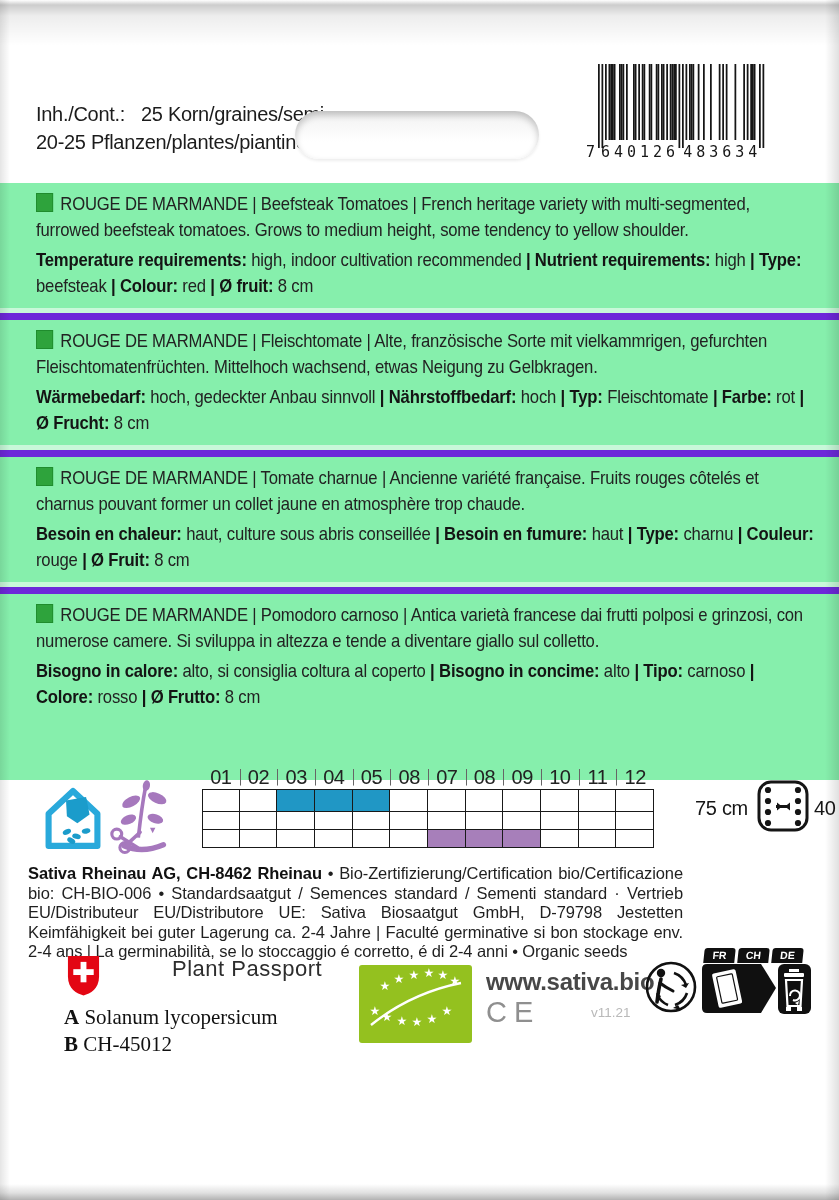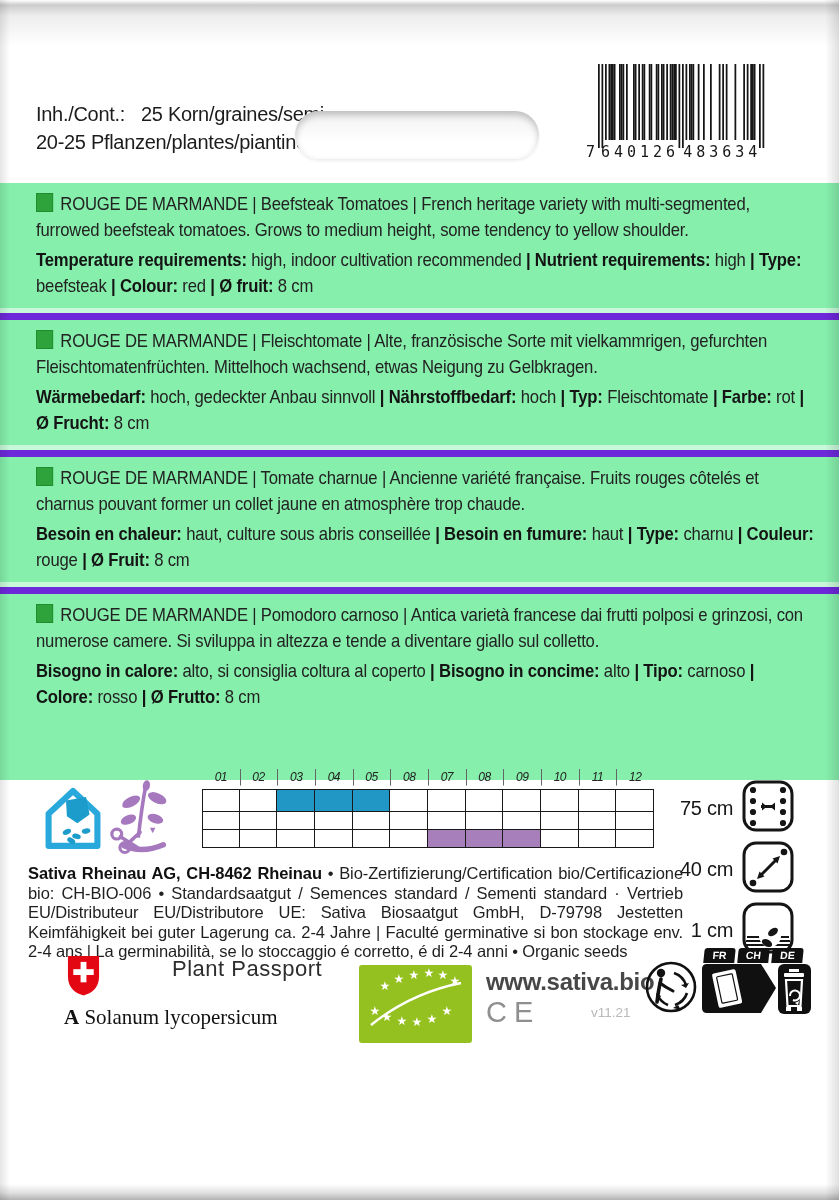--- a/index.html
+++ b/index.html
@@ -25,37 +25,37 @@
   .lang-block + .lang-block{border-top:7px solid #6d28d9;box-shadow:0 -5px 0 0 rgba(255,255,255,0.55);}
   .block-inner{width:866px;transform:scaleX(0.9);transform-origin:left top;
                font-size:18.5px;line-height:26px;letter-spacing:-0.2px;color:#222;}
   .block-inner p{margin:0 0 4px 0;}
   .bullet{display:inline-block;width:17px;height:17px;background:#2ea33c;border:1px solid #1f8c2d;
           margin-right:8px;vertical-align:-2px;}
   .attrs b{font-weight:bold;color:#141414;}
 
   
   .calendar{position:absolute;left:202px;top:766px;width:452px;}
-  .cal-head{display:grid;grid-template-columns:repeat(12,1fr);height:23px;font-size:12px;color:#222;font-style:italic;}
+  .cal-head{display:grid;grid-template-columns:repeat(12,1fr);height:23px;font-size:20px;color:#222;}
   .cal-head-cell{text-align:center;line-height:22px;letter-spacing:-0.5px;}
   .cal-head-cell + .cal-head-cell{background:linear-gradient(#666,#666) left center/1px 72% no-repeat;}
   .cal-row{display:grid;grid-template-columns:repeat(12,1fr);}
   .cal-cell{border-right:1.6px solid #191919;border-bottom:1.6px solid #191919;}
   .cal-cell:first-child{border-left:1.6px solid #191919;}
   .cal-row:first-child .cal-cell{border-top:1.6px solid #191919;}
   .cal-row:nth-child(1) .cal-cell{height:21px;}
   .cal-row:nth-child(2) .cal-cell{height:17px;}
   .cal-row:nth-child(3) .cal-cell{height:17px;}
 
   
   .icon-sowing{position:absolute;left:42px;top:784px;}
   .icon-harvest{position:absolute;left:106px;top:778px;}
 
   
-  .spacing{position:absolute;left:668px;top:780px;width:126px;display:flex;flex-direction:column;gap:5px;align-items:flex-end;}
+  .spacing{position:absolute;left:695px;top:780px;width:126px;display:flex;flex-direction:row;gap:5px;align-items:flex-end;}
   .spacing-row{display:flex;align-items:center;gap:9px;}
   .spacing-label{font-size:20px;letter-spacing:-0.3px;color:#161616;white-space:nowrap;}
 
   
   .company{position:absolute;left:20px;top:856px;width:655px;margin:8px;font-size:16.5px;line-height:19.6px;
            text-align:justify;color:#1f1f1f;letter-spacing:-0.1px;}
   .company b{color:#111;}
 
   
   .swiss{position:absolute;left:66px;top:954px;}
@@ -321,20 +321,21 @@
       <path d="M2,2 h32 v21 c0,13 -9,17.5 -16,19.5 C11,40.5 2,36 2,23 Z" fill="#e30613"></path>
       <rect x="15" y="8" width="6" height="21" fill="#ffffff"></rect>
       <rect x="7.5" y="15.5" width="21" height="6" fill="#ffffff"></rect>
     </svg>
   </div>
 
   <div class="pp-title">Plant Passport</div>
 
   <div class="pp-lines">
     <div><b>A</b> <span>Solanum lycopersicum</span></div>
+    <div><b>B</b> <span>CH-45012</span></div>
   </div>
 
   <div class="eu-logo">
     <svg width="113" height="78" viewBox="0 0 113 78" id="eu-logo-svg">
         <path d="M12,60 Q52,28 102,18" fill="none" stroke="#ffffff" stroke-width="2.4"></path>
         <text x="26" y="25" font-size="12" fill="#ffffff" text-anchor="middle" font-family="DejaVu Sans">★</text>
         <text x="40" y="18" font-size="12" fill="#ffffff" text-anchor="middle" font-family="DejaVu Sans">★</text>
         <text x="55" y="14" font-size="12" fill="#ffffff" text-anchor="middle" font-family="DejaVu Sans">★</text>
         <text x="70" y="12" font-size="12" fill="#ffffff" text-anchor="middle" font-family="DejaVu Sans">★</text>
         <text x="84" y="14" font-size="12" fill="#ffffff" text-anchor="middle" font-family="DejaVu Sans">★</text>

